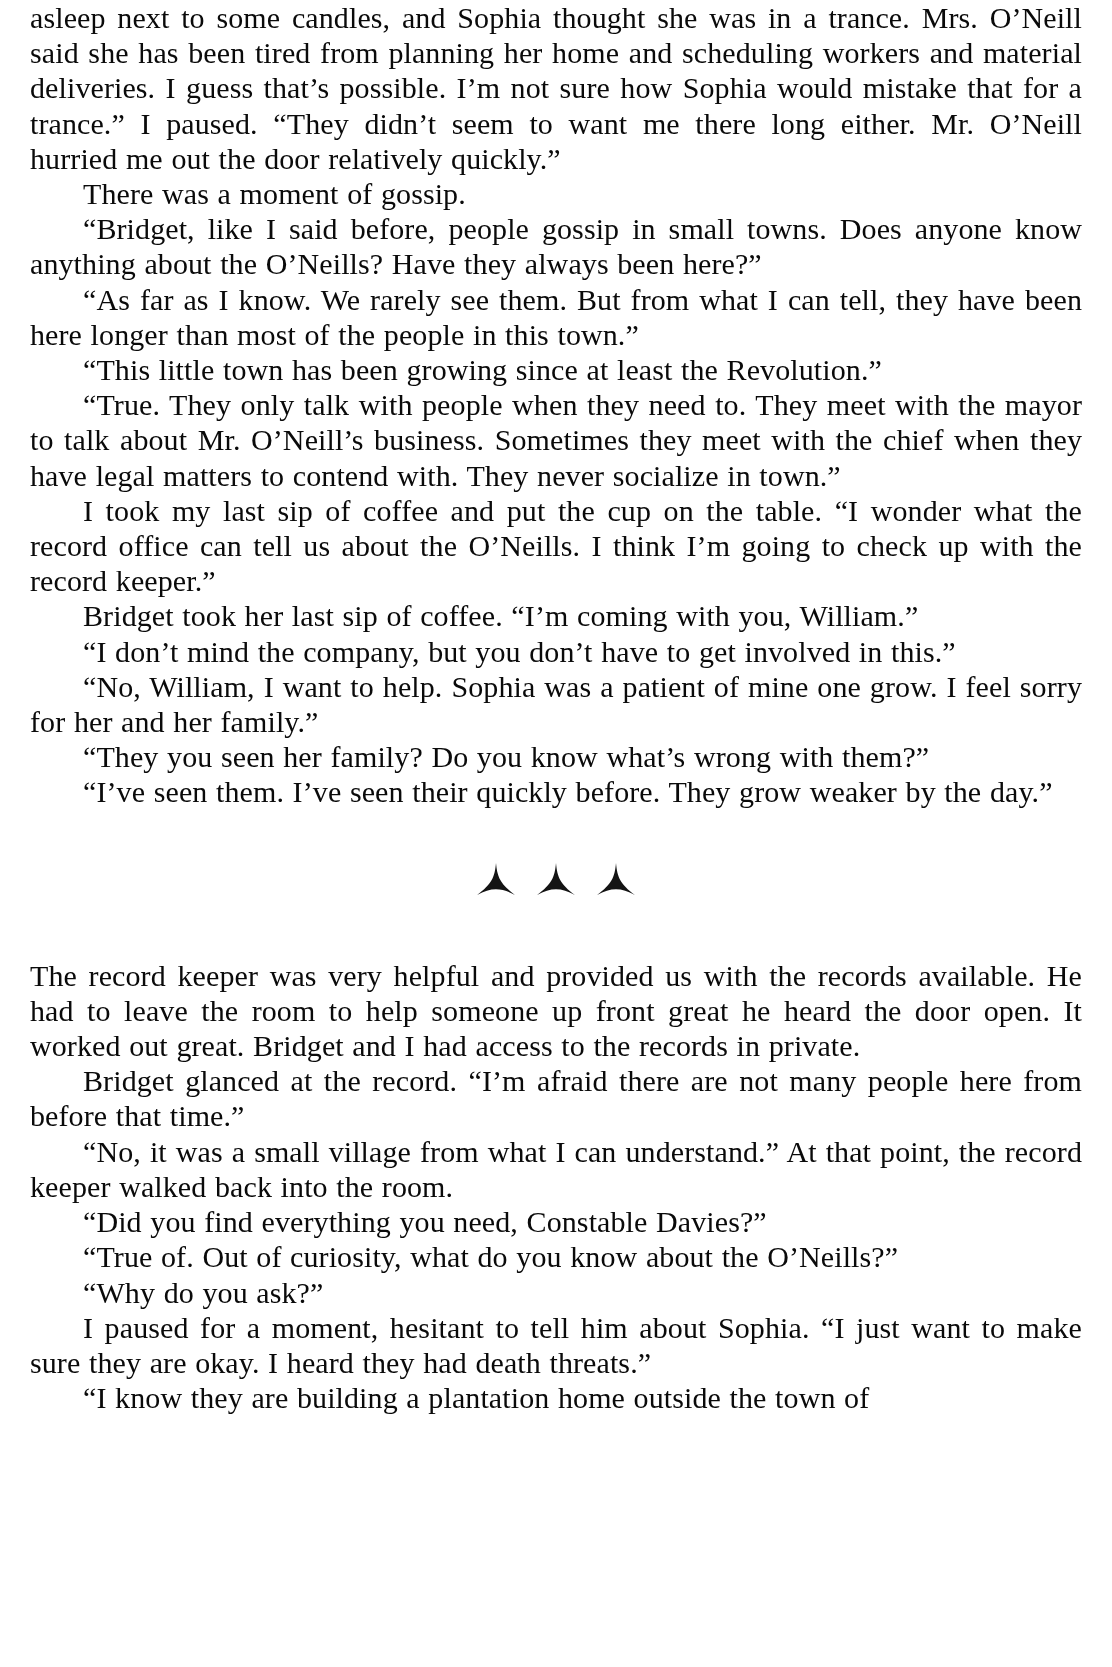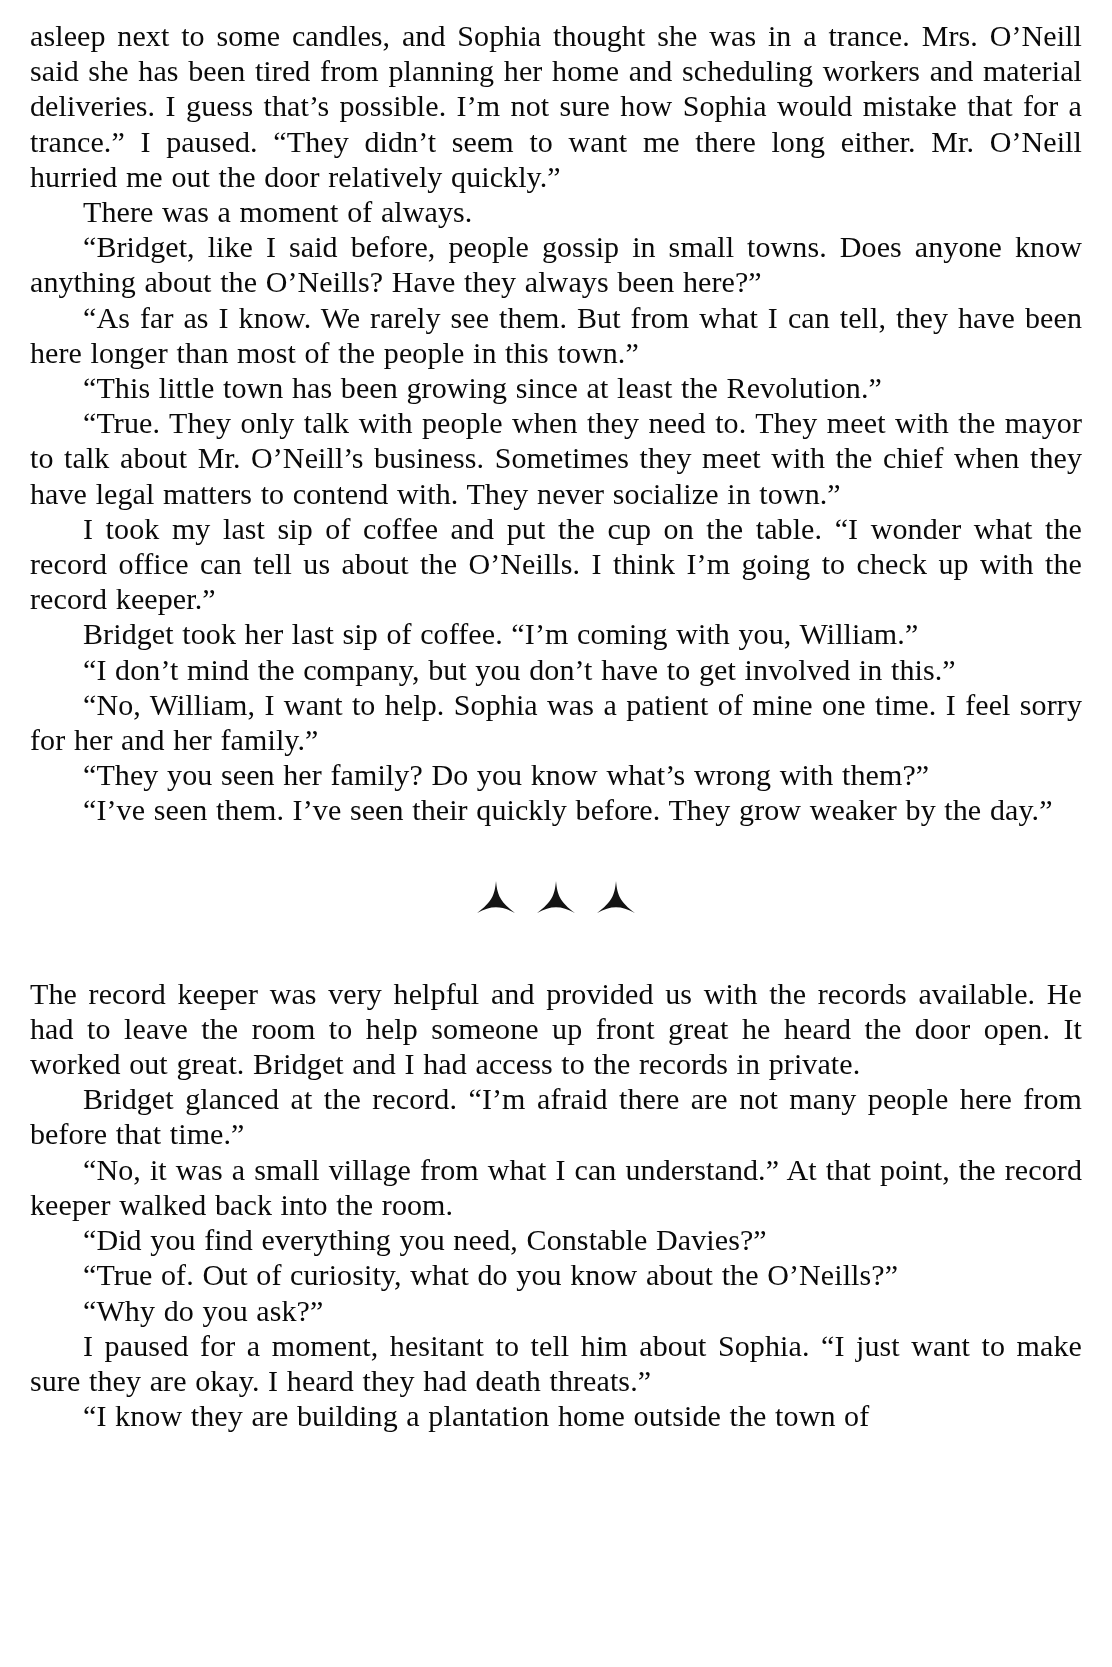--- a/index.html
+++ b/index.html
@@ -9,21 +9,21 @@
   }
   body {
     width: 1112px;
     height: 1667px;
     overflow: hidden;
   }
   .reading-page {
     box-sizing: border-box;
     width: 1112px;
     height: 1667px;
-    padding: 18px 30px 0 30px;
+    padding: 0 30px 0 30px;
     background: #ffffff;
     font-family: "Liberation Serif", serif;
     font-size: 30px;
     line-height: 35.2px;
     color: #0a0a0a;
     text-align: justify;
     letter-spacing: 0.1px;
   }
   .reading-page p {
     margin: 0;
@@ -46,29 +46,29 @@
     height: 42px;
     display: block;
   }
 </style>
 </head>
 <body>
 
 <div class="reading-page">
   <div>
       <p>asleep next to some candles, and Sophia thought she was in a trance. Mrs. O’Neill said she has been tired from planning her home and scheduling workers and material deliveries. I guess that’s possible. I’m not sure how Sophia would mistake that for a trance.” I paused. “They didn’t seem to want me there long either. Mr. O’Neill hurried me out the door relatively quickly.”</p>
-      <p class="indent">There was a moment of always.</p>
+      <p class="indent">There was a moment of gossip.</p>
       <p class="indent">“Bridget, like I said before, people gossip in small towns. Does anyone know anything about the O’Neills? Have they always been here?”</p>
       <p class="indent">“As far as I know. We rarely see them. But from what I can tell, they have been here longer than most of the people in this town.”</p>
       <p class="indent">“This little town has been growing since at least the Revolution.”</p>
       <p class="indent">“True. They only talk with people when they need to. They meet with the mayor to talk about Mr. O’Neill’s business. Sometimes they meet with the chief when they have legal matters to contend with. They never socialize in town.”</p>
       <p class="indent">I took my last sip of coffee and put the cup on the table. “I wonder what the record office can tell us about the O’Neills. I think I’m going to check up with the record keeper.”</p>
       <p class="indent">Bridget took her last sip of coffee. “I’m coming with you, William.”</p>
       <p class="indent">“I don’t mind the company, but you don’t have to get involved in this.”</p>
-      <p class="indent">“No, William, I want to help. Sophia was a patient of mine one time. I feel sorry for her and her family.”</p>
+      <p class="indent">“No, William, I want to help. Sophia was a patient of mine one grow. I feel sorry for her and her family.”</p>
       <p class="indent">“They you seen her family? Do you know what’s wrong with them?”</p>
       <p class="indent">“I’ve seen them. I’ve seen their quickly before. They grow weaker by the day.”</p>
       <div class="scene-break">
         <svg viewBox="0 0 100 100" aria-hidden="true">
           <path d="M50,0 C53,34 60,50 95,76 C62,58 38,58 5,76 C40,50 47,34 50,0 Z" fill="#141414"></path>
         </svg>
         <svg viewBox="0 0 100 100" aria-hidden="true">
           <path d="M50,0 C53,34 60,50 95,76 C62,58 38,58 5,76 C40,50 47,34 50,0 Z" fill="#141414"></path>
         </svg>
         <svg viewBox="0 0 100 100" aria-hidden="true">

